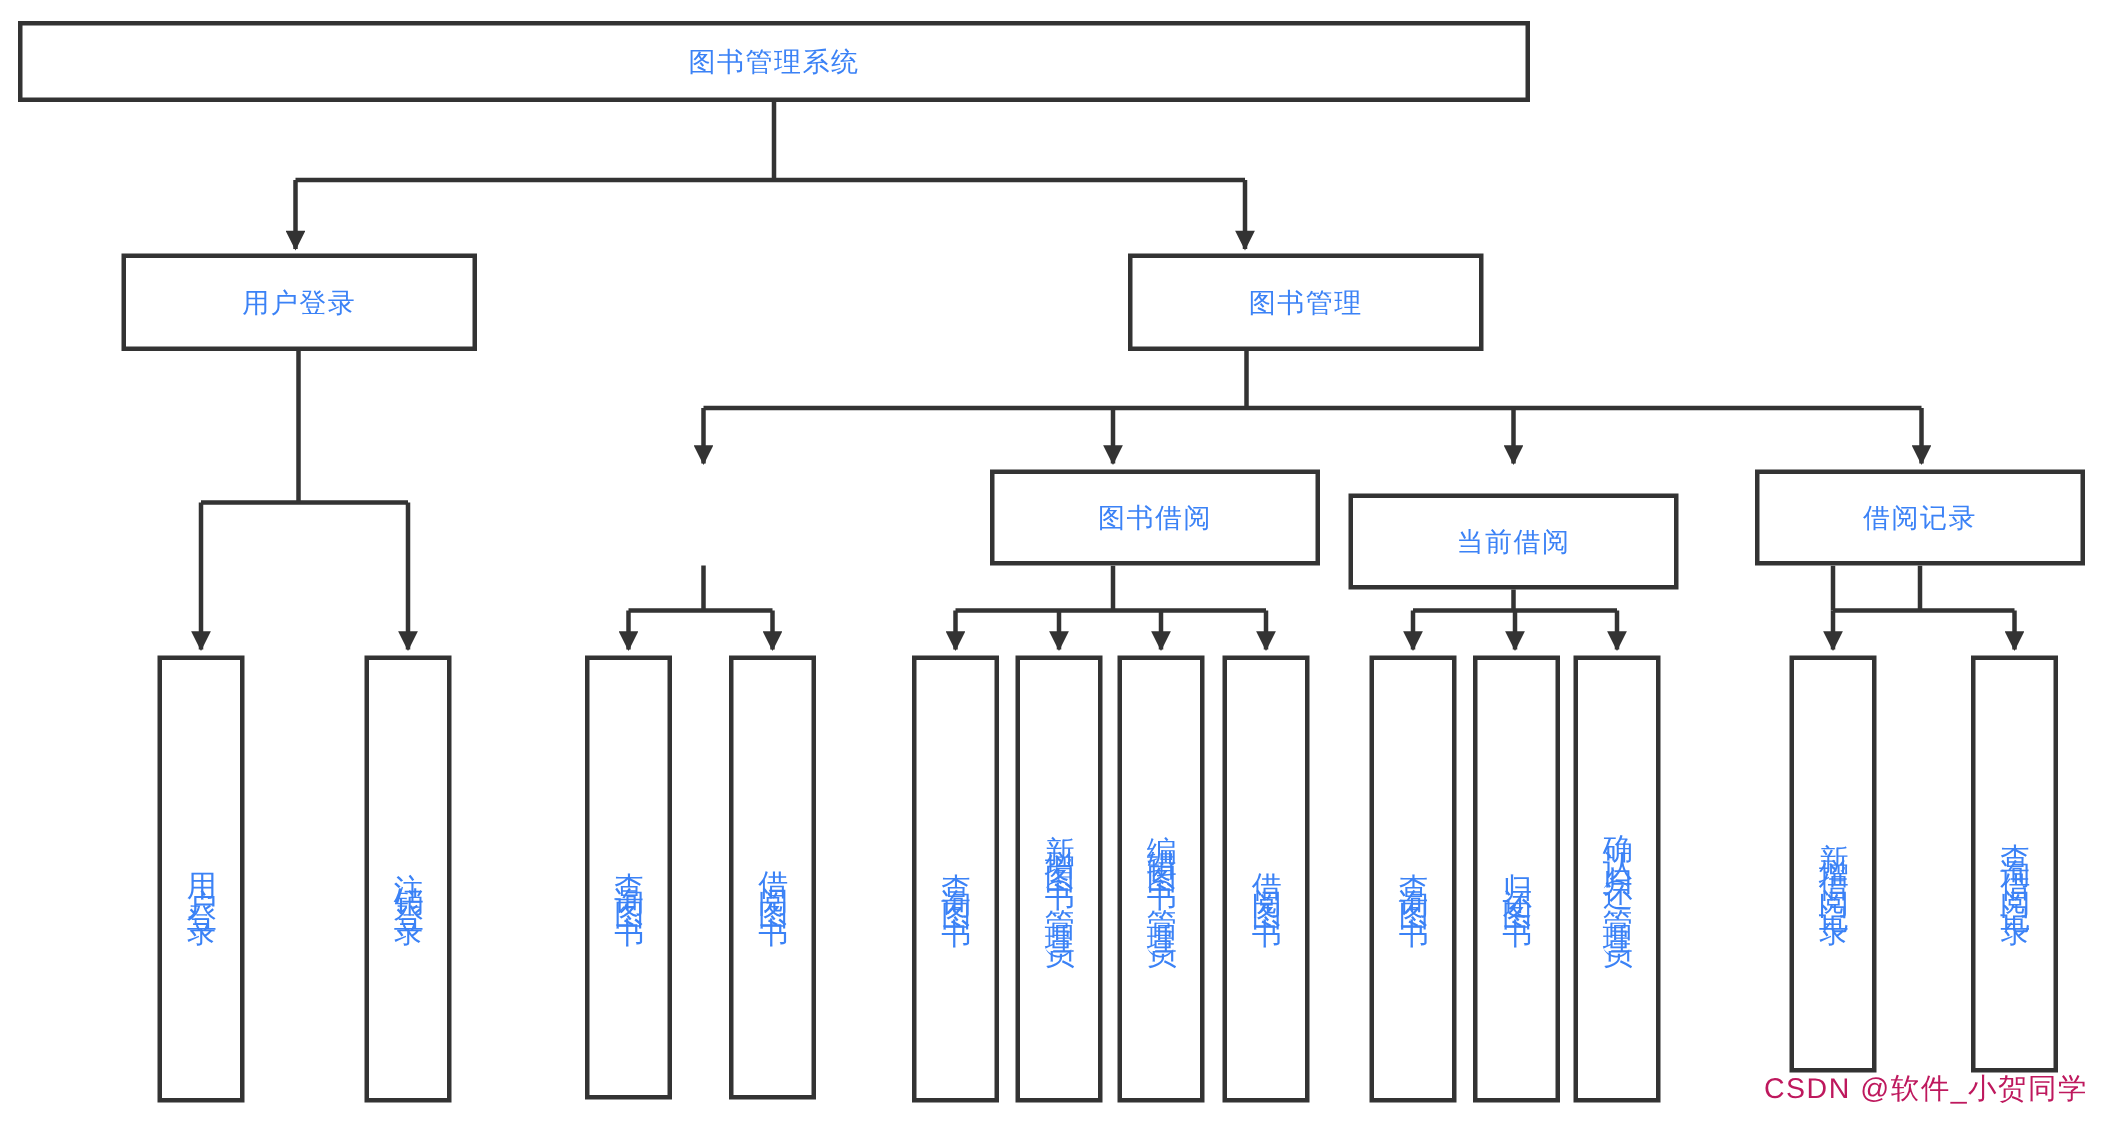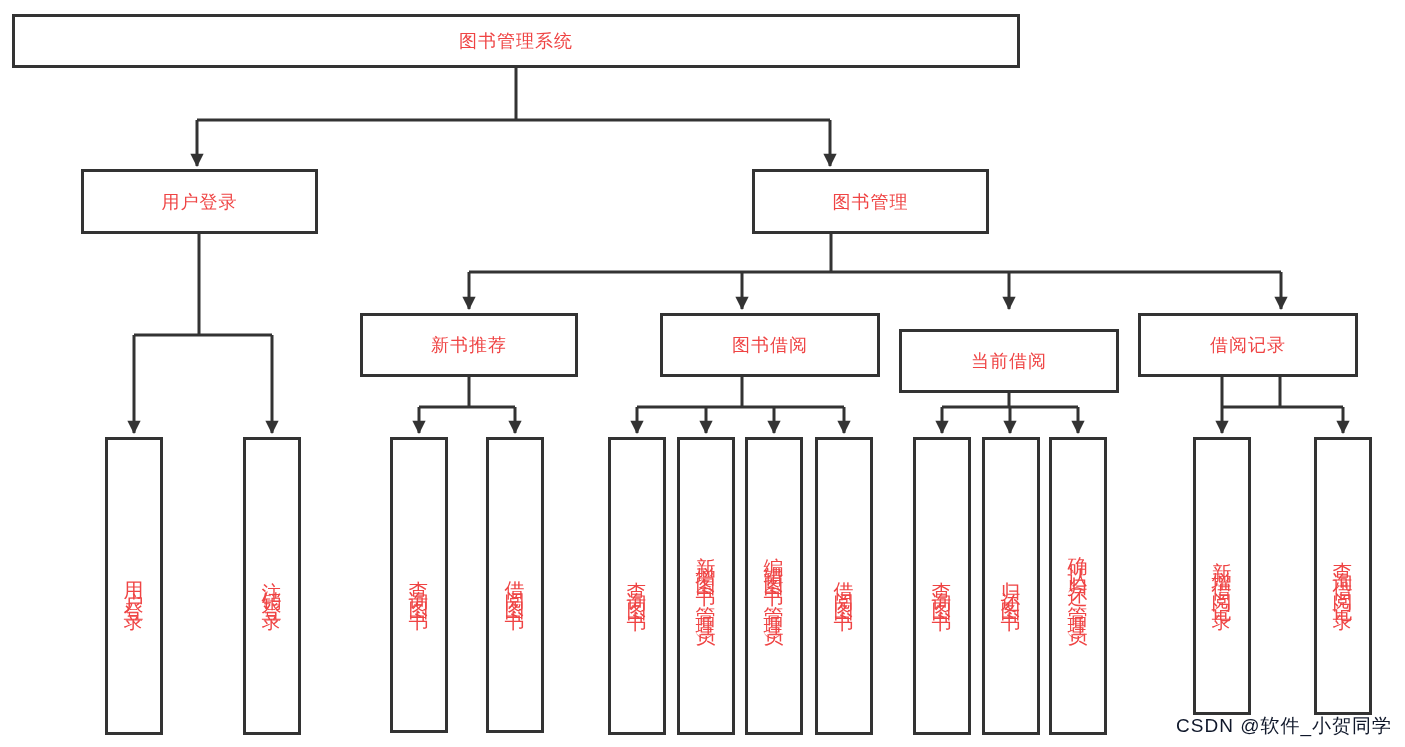--- a/index.html
+++ b/index.html
@@ -4,51 +4,51 @@
 <style>
   html,body{margin:0;padding:0;background:#ffffff;}
   .stage{
     position:relative;width:1405px;height:747px;background:#ffffff;overflow:hidden;
     font-family:"Liberation Sans","DejaVu Sans",sans-serif;color:#2f2f2f;
   }
   .wires{position:absolute;left:0;top:0;}
   .node{
     position:absolute;box-sizing:border-box;border:3px solid #333333;background:#ffffff;
     display:flex;align-items:center;justify-content:center;
-    font-size:18px;letter-spacing:1px;color:#ef4444;z-index:2;
+    font-size:18px;letter-spacing:1px;color:#3b82f6;z-index:2;
   }
   .leaf{
     writing-mode:vertical-rl;text-orientation:mixed;
     font-size:20px;letter-spacing:10px;line-height:1;
   }
   
   .n-root{left:12px;top:14px;width:1008px;height:54px;}
   .n-user-login{left:81px;top:169px;width:237px;height:65px;}
   .n-book-mgmt{left:712px;top:169px;width:237px;height:65px;margin-left:40px;}
   .n-newbook{left:360px;top:313px;width:218px;height:64px;}
   .n-borrow{left:660px;top:313px;width:220px;height:64px;}
   .n-current{left:899px;top:329px;width:220px;height:64px;}
-  .n-records{left:1138px;top:313px;width:220px;height:64px;}
+  .n-records{left:1170px;top:313px;width:220px;height:64px;}
   
   .l-ul1{left:105px;top:437px;width:58px;height:298px;}
   .l-ul2{left:243px;top:437px;width:58px;height:298px;}
   .l-nb1{left:390px;top:437px;width:58px;height:296px;}
   .l-nb2{left:486px;top:437px;width:58px;height:296px;}
   .l-bb1{left:608px;top:437px;width:58px;height:298px;}
   .l-bb2{left:677px;top:437px;width:58px;height:298px;}
   .l-bb3{left:745px;top:437px;width:58px;height:298px;}
   .l-bb4{left:815px;top:437px;width:58px;height:298px;}
   .l-cb1{left:913px;top:437px;width:58px;height:298px;}
   .l-cb2{left:982px;top:437px;width:58px;height:298px;}
   .l-cb3{left:1049px;top:437px;width:58px;height:298px;}
   .l-br1{left:1193px;top:437px;width:58px;height:278px;}
   .l-br2{left:1314px;top:437px;width:58px;height:278px;}
   .watermark{
     position:absolute;right:13px;bottom:8px;z-index:3;
-    font-size:19px;color:#0f172a;letter-spacing:1px;
+    font-size:19px;color:#be185d;letter-spacing:1px;
   }
 </style>
 </head>
 <body>
 
 <div class="stage">
 
   <svg class="wires" width="1405" height="747" viewBox="0 0 1405 747">
     <defs>
       <marker id="ah" markerUnits="strokeWidth" markerWidth="6.5" markerHeight="4.4" viewBox="0 0 10 10" refX="9.2" refY="5" orient="auto">
@@ -97,21 +97,20 @@
         <path d="M1343 407 V433" marker-end="url(#ah)"></path>
       </g>
     </g>
   </svg>
 
   <div class="node n-root">图书管理系统</div>
 
   <div class="node n-user-login">用户登录</div>
   <div class="node n-book-mgmt">图书管理</div>
 
-  <div class="node n-newbook">新书推荐</div>
   <div class="node n-borrow">图书借阅</div>
   <div class="node n-current">当前借阅</div>
   <div class="node n-records">借阅记录</div>
 
   <div class="node leaf l-ul1">用户登录</div>
   <div class="node leaf l-ul2">注销登录</div>
 
   <div class="node leaf l-nb1">查询图书</div>
   <div class="node leaf l-nb2">借阅图书</div>
 

